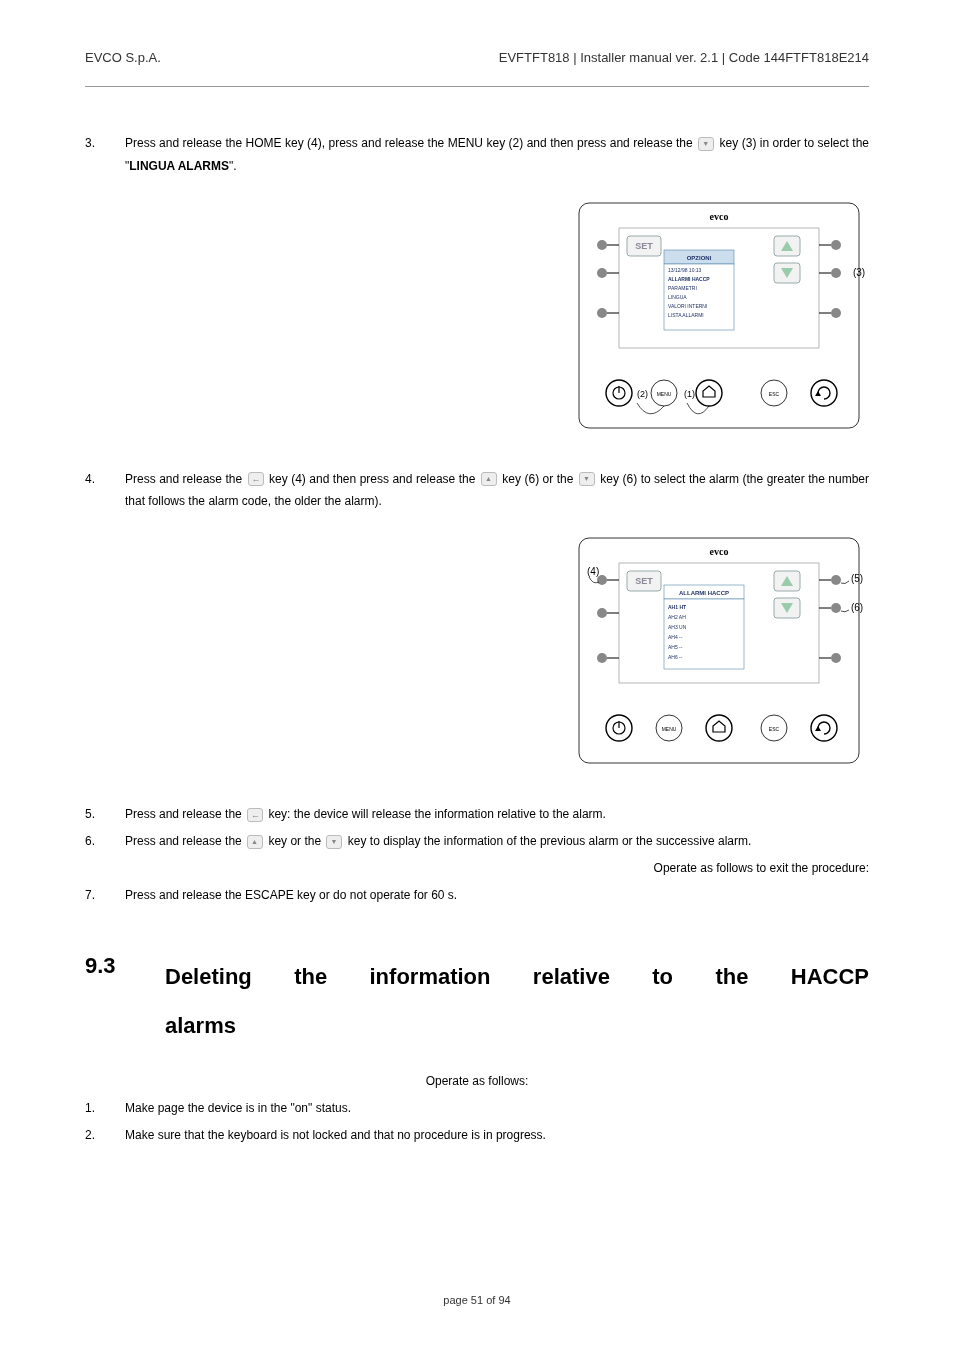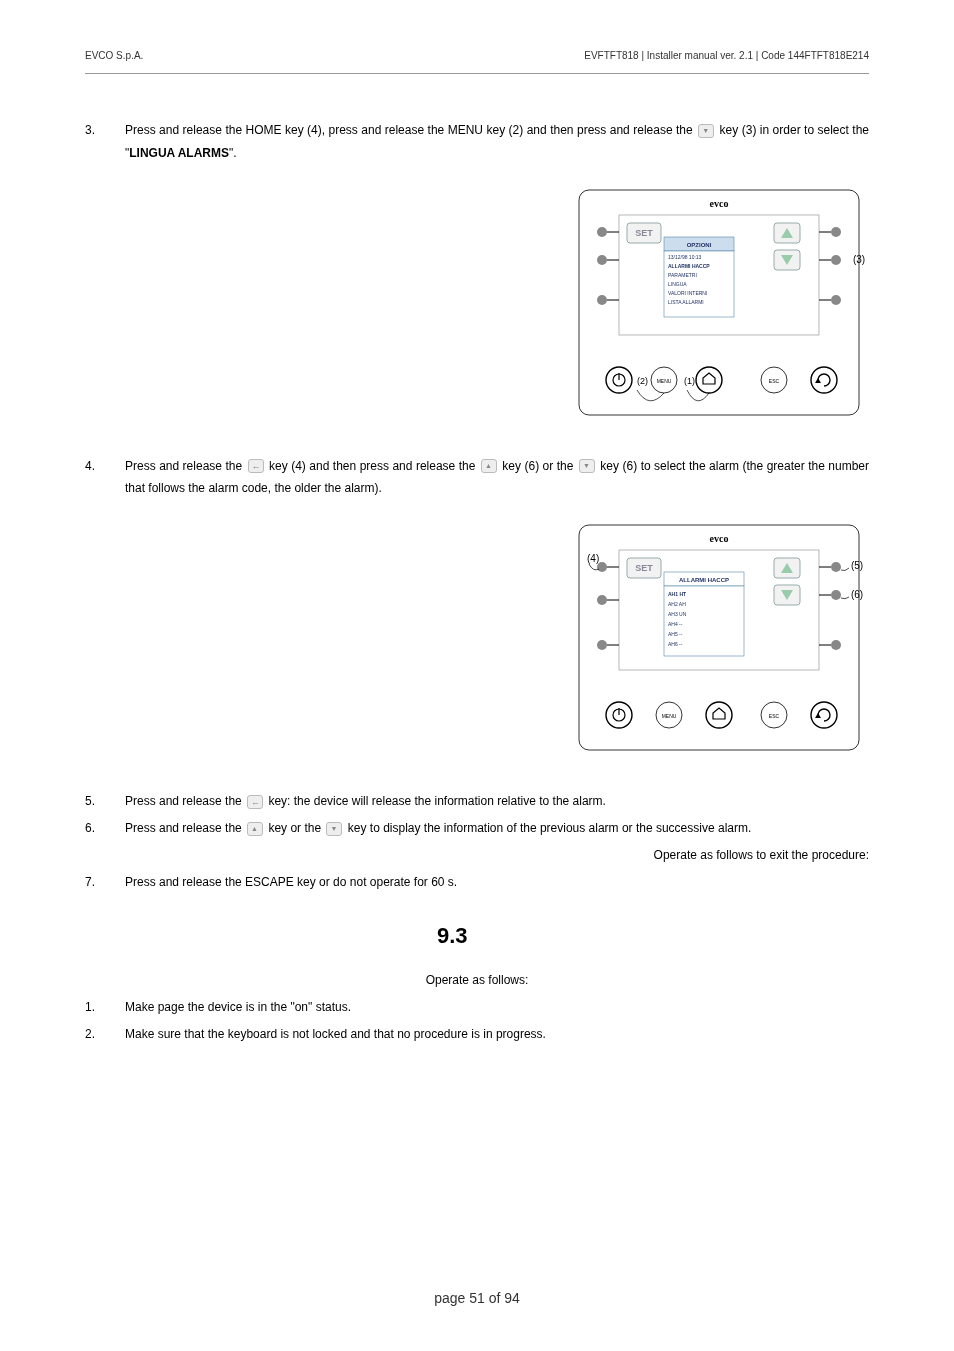--- a/index.html
+++ b/index.html
@@ -10,23 +10,23 @@
     background: #fff;
     width: 954px;
     min-height: 1351px;
     margin: 0 auto;
     position: relative;
     padding: 50px 85px 30px 85px;
   }
   .header-row {
     display: flex;
     justify-content: space-between;
-    font-size: 10px;
+    font-size: 13px;
     color: #333;
-    padding-bottom: 12px;
+    padding-bottom: 21px;
     border-bottom: 1px solid #999;
     margin-bottom: 45px;
   }
   .step-row {
     display: flex;
     align-items: flex-start;
     margin-bottom: 4px;
     line-height: 1.9;
     text-align: justify;
   }
@@ -56,23 +56,22 @@
     position: absolute; font-size: 9px; left: 3px; top: -2px; color: #888;
   }
   .figure-wrap {
     display: flex;
     justify-content: flex-end;
     margin: 20px 0 30px 0;
   }
   .figure-wrap svg { display: block; }
   .section-heading {
     display: flex;
-    margin-top: 30px;
+    margin-top: 47px;
     margin-bottom: 20px;
-    justify-content: center;
   }
   .section-heading .num {
     font-size: 22px;
     font-weight: bold;
     width: 80px;
     flex: 0 0 80px;
   }
   .section-heading .title {
     font-size: 22px;
     font-weight: bold;
@@ -80,21 +79,21 @@
     text-align: justify;
     text-align-last: justify;
     flex: 1;
   }
   .footer {
     position: absolute;
     bottom: 45px;
     left: 0;
     width: 100%;
     text-align: center;
-    font-size: 14px;
+    font-size: 11px;
     color: #333;
   }
 </style>
 </head>
 <body>
 
 <div class="header-row">
   <span>EVCO S.p.A.</span>
   <span>EVFTFT818 | Installer manual ver. 2.1 | Code 144FTFT818E214</span>
 </div>
@@ -257,20 +256,24 @@
 <div class="step-row" style="text-align:right">
   <span class="step-txt">Operate as follows to exit the procedure:</span>
 </div>
 <div class="step-row" style="text-align:left">
   <span class="step-num">7.</span>
   <span class="step-txt">Press and release the ESCAPE key or do not operate for 60 s.</span>
 </div>
 
 <div class="section-heading">
   <div class="num">9.3</div>
+  <div class="title">
+    <div style="text-align:justify;text-align-last:justify">Deleting the information relative to the HACCP</div>
+    <div style="text-align:left;text-align-last:left">alarms</div>
+  </div>
 </div>
 
 <div class="step-row" style="text-align:center">
   <span class="step-txt">Operate as follows:</span>
 </div>
 <div class="step-row" style="text-align:left">
   <span class="step-num">1.</span>
   <span class="step-txt">Make page the device is in the "on" status.</span>
 </div>
 <div class="step-row" style="text-align:left">

